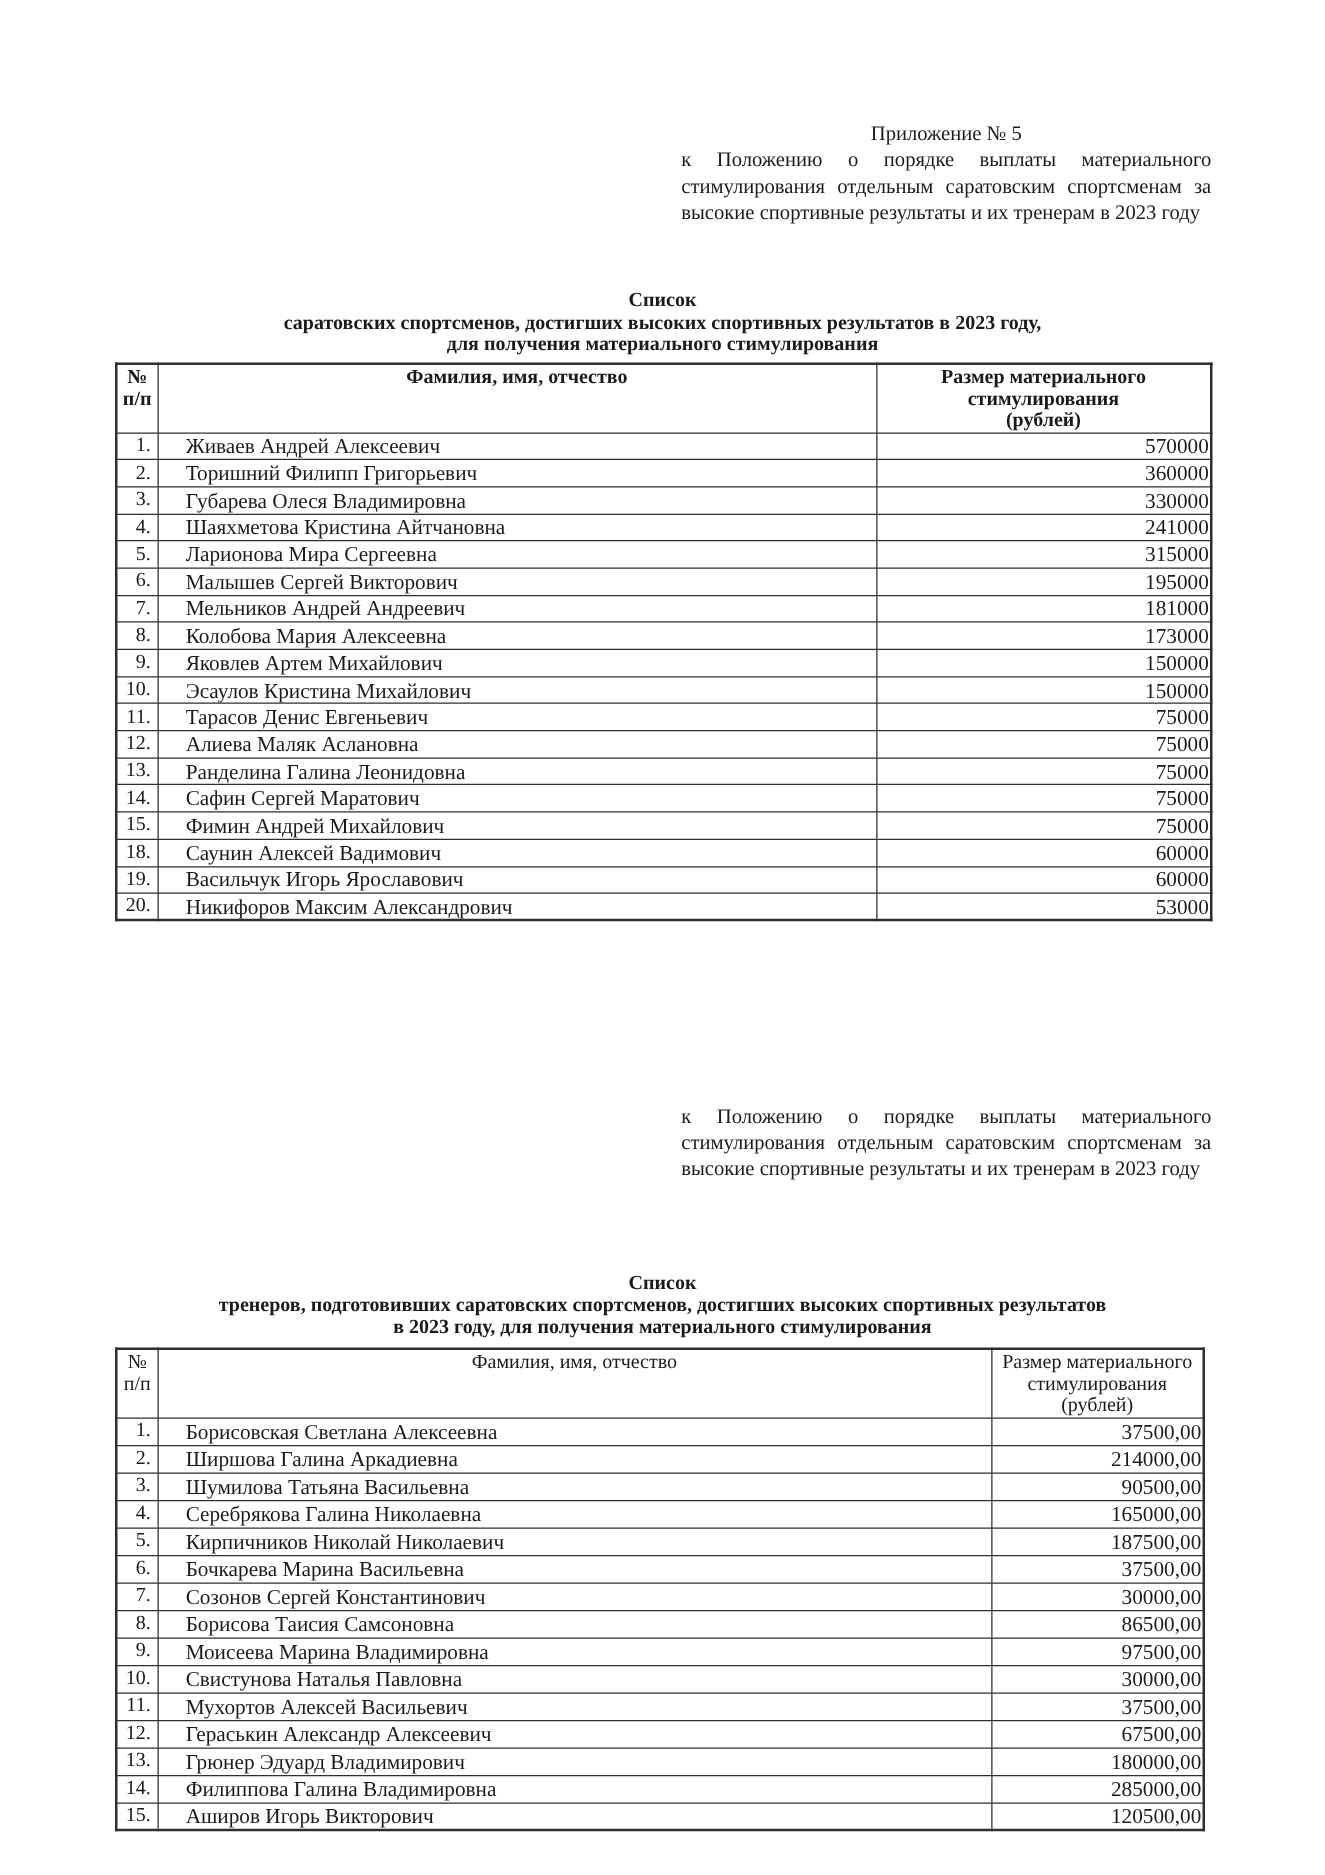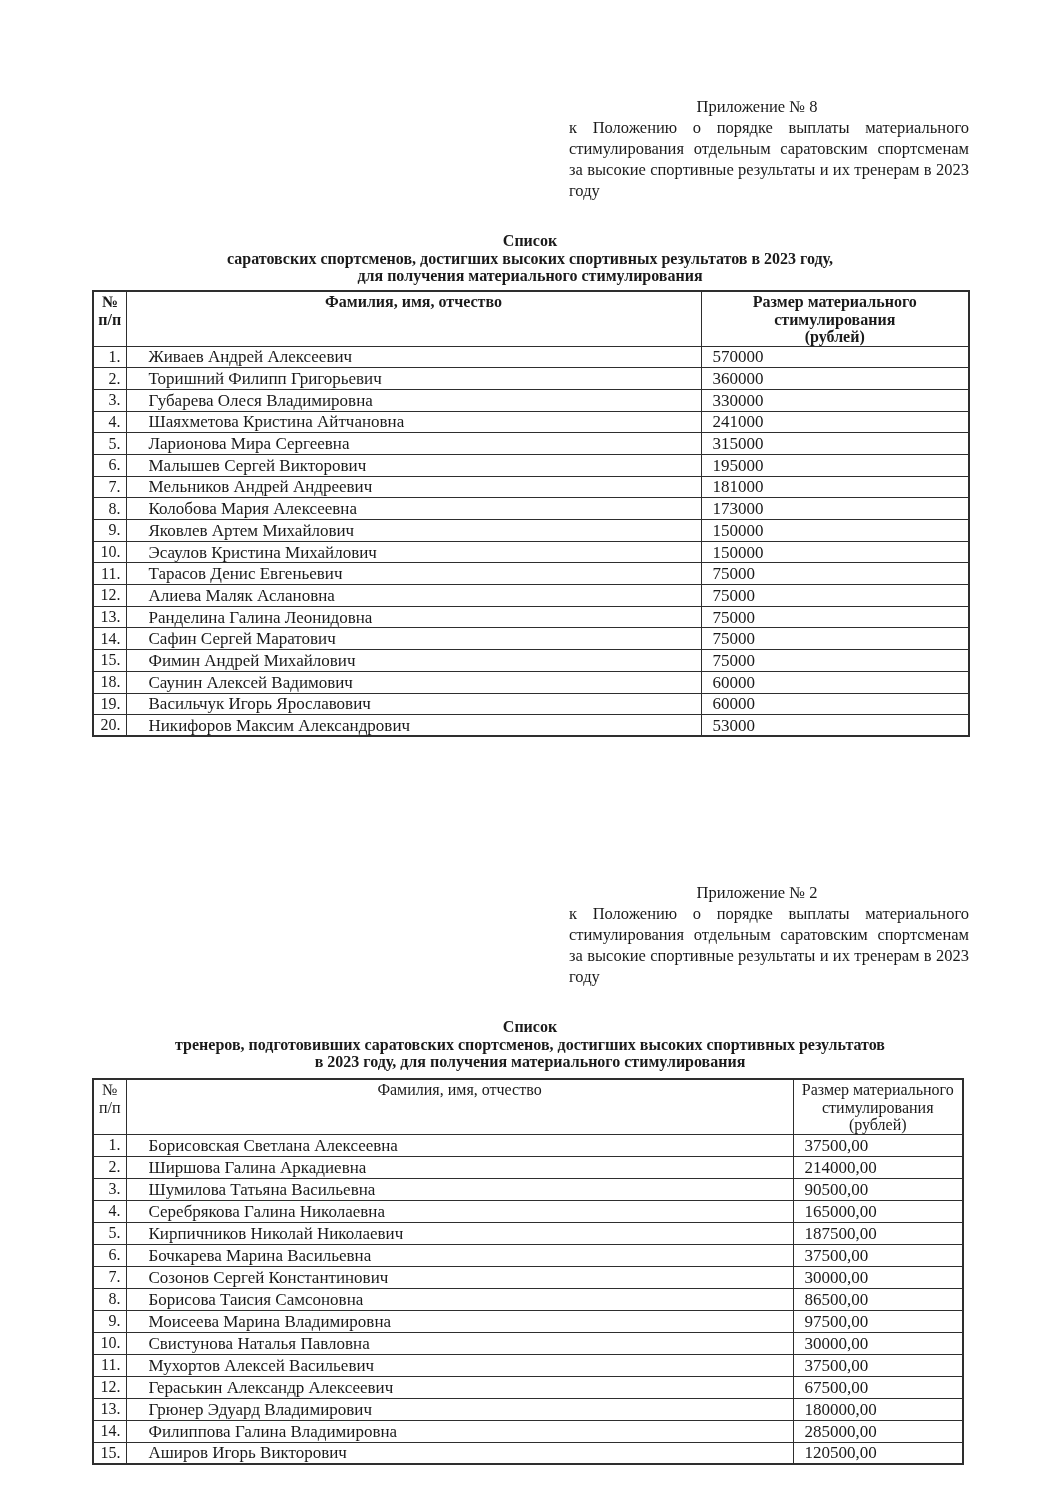--- a/index.html
+++ b/index.html
@@ -18,21 +18,21 @@
   .appendix {
     position: absolute;
     width: 424px;
     left: 545px;
     font-size: 16.5px;
     line-height: 21px;
   }
   #appendix1 { top: 96px; }
   #appendix2 { top: 882px; }
   .appendix-label { text-align: center; }
-  .appendix-body  { text-align: justify; text-justify: inter-word; margin-left: 24px; }
+  .appendix-body  { text-align: justify; text-justify: inter-word; }
 
   
   .doc-title {
     position: absolute;
     left: 92px;
     width: 876px;
     text-align: center;
     font-weight: bold;
     font-size: 16px;
     line-height: 17.5px;
@@ -63,29 +63,29 @@
     white-space: pre-line;
   }
   #table1 th { font-weight: bold; }
   #table2 th { font-weight: normal; }
 
   #table1 tbody tr { height: 21.7px; }
   #table2 tbody tr { height: 22px; }
   td { vertical-align: middle; font-size: 17px; line-height: 1; }
   td.num    { text-align: right;  padding-right: 5px; font-size: 16px; }
   td.name   { text-align: left;   padding-left: 22px;  }
-  td.amount { text-align: left; padding-left: 11px; }
+  td.amount { text-align: right; padding-left: 11px; }
 </style>
 </head>
 <body>
 
 <div class="page">
 
   <div class="appendix" id="appendix1">
-    <div class="appendix-label">Приложение № 8</div>
+    <div class="appendix-label">Приложение № 5</div>
     <div class="appendix-body">к Положению о порядке выплаты материального стимулирования отдельным саратовским спортсменам за высокие спортивные результаты и их тренерам в 2023 году</div>
   </div>
 
   <div class="doc-title" id="title1">
     <div>Список</div>
     <div>саратовских спортсменов, достигших высоких спортивных результатов в 2023 году,</div>
     <div>для получения материального стимулирования</div>
   </div>
 
   <table id="table1">
@@ -192,21 +192,20 @@
         </tr>
         <tr>
           <td class="num">20.</td>
           <td class="name">Никифоров Максим Александрович</td>
           <td class="amount">53000</td>
         </tr>
       </tbody>
   </table>
 
   <div class="appendix" id="appendix2">
-    <div class="appendix-label">Приложение № 2</div>
     <div class="appendix-body">к Положению о порядке выплаты материального стимулирования отдельным саратовским спортсменам за высокие спортивные результаты и их тренерам в 2023 году</div>
   </div>
 
   <div class="doc-title" id="title2">
     <div>Список</div>
     <div>тренеров, подготовивших саратовских спортсменов, достигших высоких спортивных результатов</div>
     <div>в 2023 году, для получения материального стимулирования</div>
   </div>
 
   <table id="table2">

